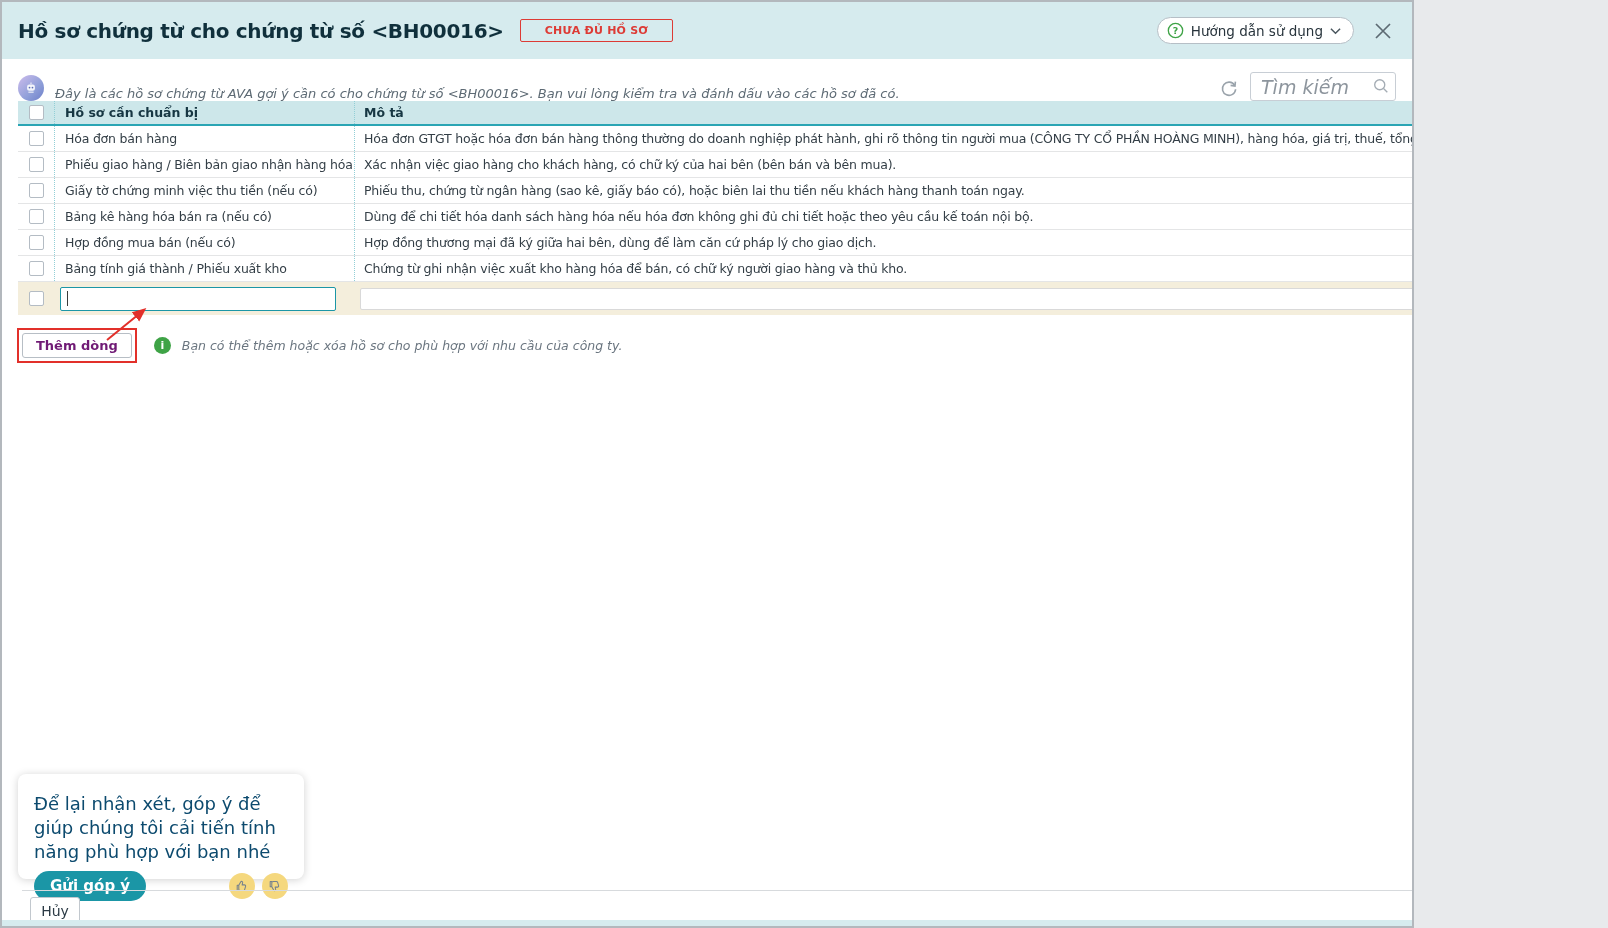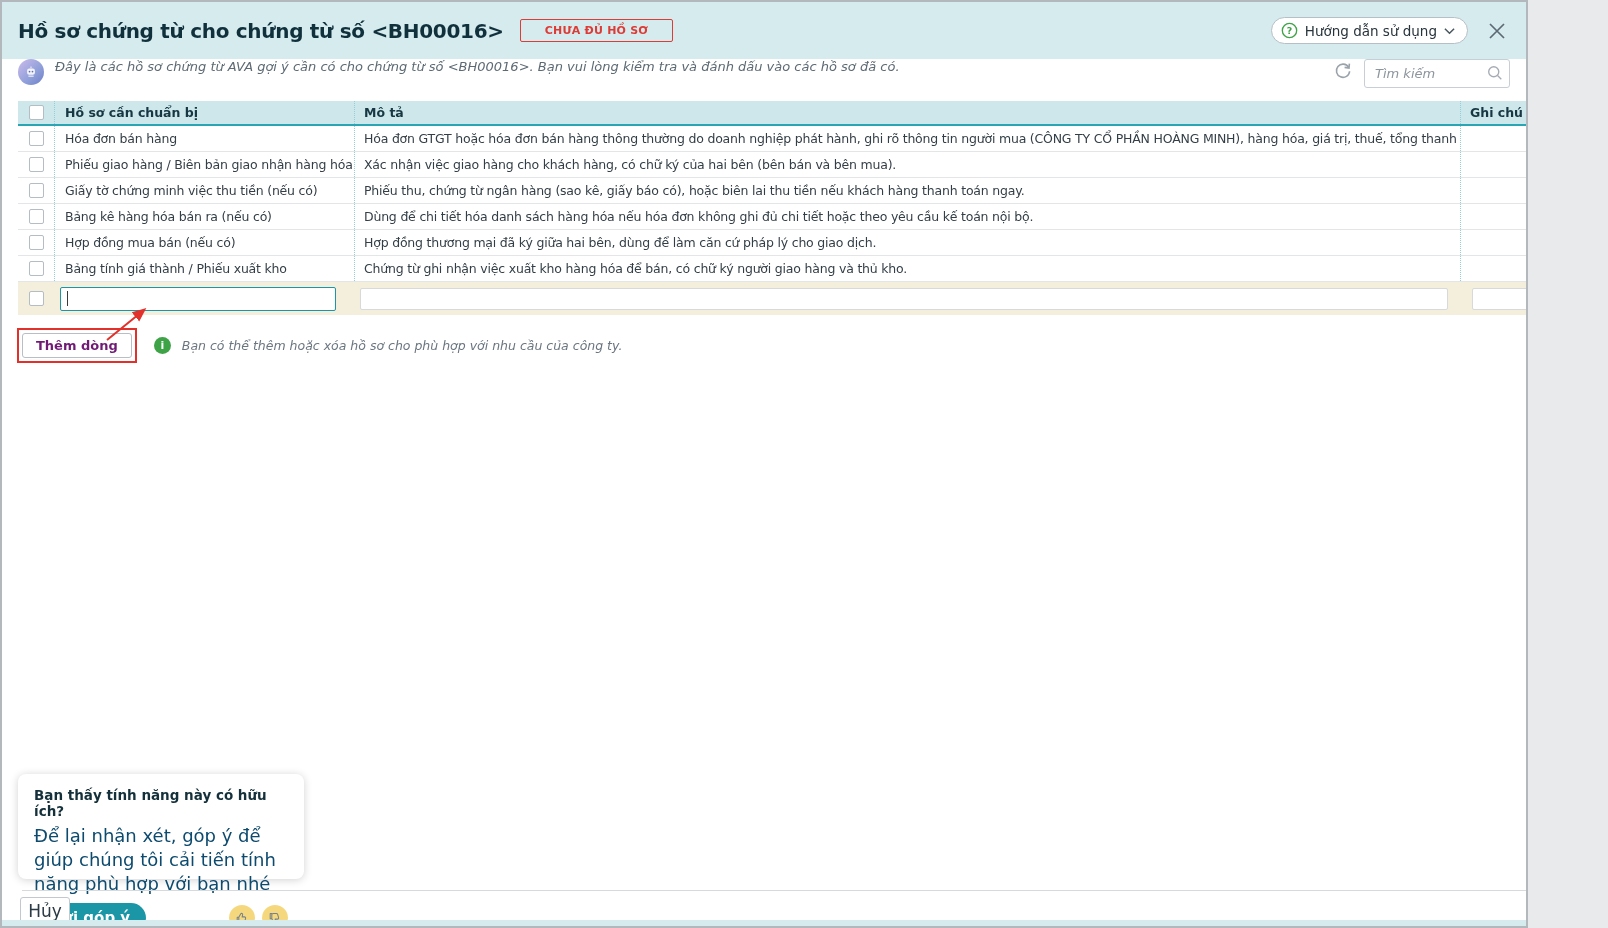--- a/index.html
+++ b/index.html
@@ -1,45 +1,45 @@
 <!DOCTYPE html>
 <html style="--accent: #1b96a6; --header-bg: #d6ebee; --table-header-bg: #cde7ea; --table-header-line: #2aa5b4; --badge-red: #dd3b35; --annotation-red: #e2302a; --new-row-bg: #f4eedc;"><head>
 <meta charset="utf-8">
 <style>
   * { box-sizing: border-box; margin: 0; padding: 0; }
   html,body { background:#e8eaec; }
   body { font-family:"DejaVu Sans","Liberation Sans",sans-serif; }
-  .app{ position:relative; width:1528px; height:928px; background:#fff;
+  .app{ position:relative; width:1414px; height:928px; background:#fff;
         border:2px solid #b3b8bd; overflow:hidden; }
 
   
   .titlebar{ position:absolute; top:0; left:0; width:100%; height:57px;
     background:var(--header-bg); display:flex; align-items:center; padding:0 16px; }
   .title{ font-size:20px; font-weight:bold; color:#10303c; letter-spacing:-0.3px; white-space:nowrap; }
   .badge{ margin-left:16px; border:1.5px solid var(--badge-red); color:var(--badge-red);
     font-size:11px; font-weight:bold; padding:4px 24px; border-radius:2px; letter-spacing:.2px; white-space:nowrap;}
   .tspacer{ flex:1; }
   .help-pill{ display:flex; align-items:center; gap:7px; background:#fff;
     border:1px solid #b6bfc6; border-radius:15px; padding:4px 12px 4px 9px; cursor:pointer; }
   .help-pill .lbl{ font-size:13.5px; color:#28343c; white-space:nowrap; }
   .close-btn{ margin-left:16px; width:26px; height:26px; display:flex; align-items:center;
     justify-content:center; cursor:pointer; }
 
   
   .subbar{ position:absolute; top:57px; left:0; width:100%; height:42px; background:#fff;
-    display:flex; align-items:flex-start; padding:0 16px; }
+    display:flex; align-items:flex-end; padding:0 16px; }
   .avatar{ width:26px; height:26px; border-radius:50%;
     background:linear-gradient(135deg,#cdbcec 0%,#8f9fd9 60%,#6d7fc9 100%);
     display:flex; align-items:center; justify-content:center; flex:none; }
   .hint-text{ margin-left:11px; font-size:13px; font-style:italic; color:#5d6a74; white-space:nowrap; }
   .refresh-btn{ width:24px; height:24px; margin-right:9px; display:flex; align-items:center;
     justify-content:center; cursor:pointer; }
   .search-wrap{ position:relative; width:146px; height:29px; }
   .search-wrap input{ width:100%; height:100%; border:1px solid #c8ced5; border-radius:3px;
-    padding:0 28px 0 10px; font-size:13px; font-style:italic; color:#444; outline:none;
+    padding:0 28px 0 10px; font-size:19px; font-style:italic; color:#444; outline:none;
     font-family:inherit; }
   .search-wrap input::placeholder{ color:#8d959d; font-style:italic; }
   .search-icon{ position:absolute; right:6px; top:5px; }
 
   
   .table{ position:absolute; top:99px; left:16px; width:1576px;text-align:center; }
   .thead,.trow,.newrow{ display:grid; grid-template-columns:36px 300px 1106px 98px 36px; align-items:center; }
   .thead{ height:25px; background:var(--table-header-bg); border-bottom:2px solid var(--table-header-line); }
   .thead .cell{ font-size:12.5px; font-weight:bold; color:#173743; }
   .cell{ height:100%; display:flex; align-items:center; overflow:hidden; white-space:nowrap; }
@@ -80,22 +80,22 @@
   .fb-btn{ background:var(--accent); color:#fff; font-size:15px; font-weight:bold; border:none;
     border-radius:15px; padding:6px 16px; cursor:pointer; font-family:inherit; }
   .fb-spacer{ flex:1; }
   .thumb{ width:26px; height:26px; border-radius:50%; background:#f5d87e; display:flex;
     align-items:center; justify-content:center; cursor:pointer; }
   .thumb + .thumb{ margin-left:7px; }
   .thumb.down svg{ transform:rotate(180deg) scaleX(-1); }
 
   
   .footer-line{ position:absolute; top:888px; left:20px; width:1568px; height:1px; background:#d7dadd; }
-  .cancel-btn{ position:absolute; left:18px; top:895px; width:50px; height:27px; background:#fff;
-    border:1px solid #c2c8ce; border-radius:3px; font-size:17px; color:#2b3a45; cursor:pointer; font-family:inherit; }
+  .cancel-btn{ position:absolute; left:28px; top:895px; width:50px; height:27px; background:#fff;
+    border:1px solid #c2c8ce; border-radius:3px; font-size:14px; color:#2b3a45; cursor:pointer; font-family:inherit; }
   .save-btn{ position:absolute; left:1572px; top:895px; width:50px; height:27px; background:var(--accent);
     border:none; border-radius:3px; font-size:13px; font-weight:bold; color:#fff; cursor:pointer; font-family:inherit; }
   .bottom-strip{ position:absolute; bottom:0; left:0; width:100%; height:6px; background:var(--header-bg); }
 </style>
 </head>
 <body>
 
 <div class="app">
 
   <div class="titlebar">
@@ -304,21 +304,20 @@
   <svg class="arrow-overlay" width="58" height="48" viewBox="0 0 58 48">
     <defs>
       <marker id="ah" markerWidth="8" markerHeight="8" refX="5.5" refY="3" orient="auto">
         <path d="M0 0 L7 3 L0 6 z" fill="#e2302a"></path>
       </marker>
     </defs>
     <line x1="9" y1="41" x2="46" y2="11" stroke="#e2302a" stroke-width="2" marker-end="url(#ah)"></line>
   </svg>
 
   <div class="feedback">
-    <div class="fb-title">Bạn thấy tính năng này có hữu ích?</div>
     <div class="fb-body">Để lại nhận xét, góp ý để giúp chúng tôi cải tiến tính năng phù hợp với bạn nhé</div>
     <div class="fb-row">
       <button class="fb-btn">Gửi góp ý</button>
       <span class="fb-spacer"></span>
       <span class="thumb">
         <svg width="16" height="16" viewBox="0 0 20 20">
             <path d="M4 9 h2 v6.5 H4 z M6 14.8 c.6 .5 1.2 .7 2 .7 h3.8 c.7 0 1.3 -.4 1.5 -1.1 l1.2 -3.9 c.3 -1 -.4 -1.9 -1.4 -1.9 h-2.9 l.6 -2.7 c.2 -.9 -.5 -1.7 -1.3 -1.7 -.5 0 -1 .3 -1.2 .8 L6 9.2" fill="none" stroke="#76818d" stroke-width="1.3" stroke-linejoin="round"></path>
           </svg>
       </span>
       <span class="thumb down">

